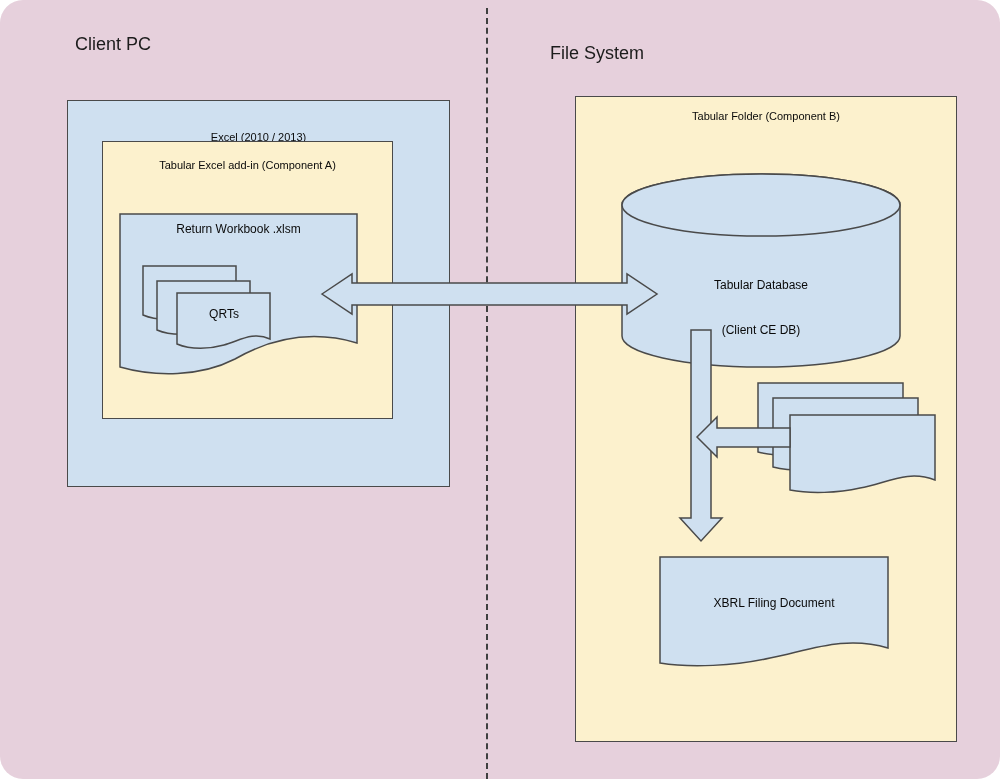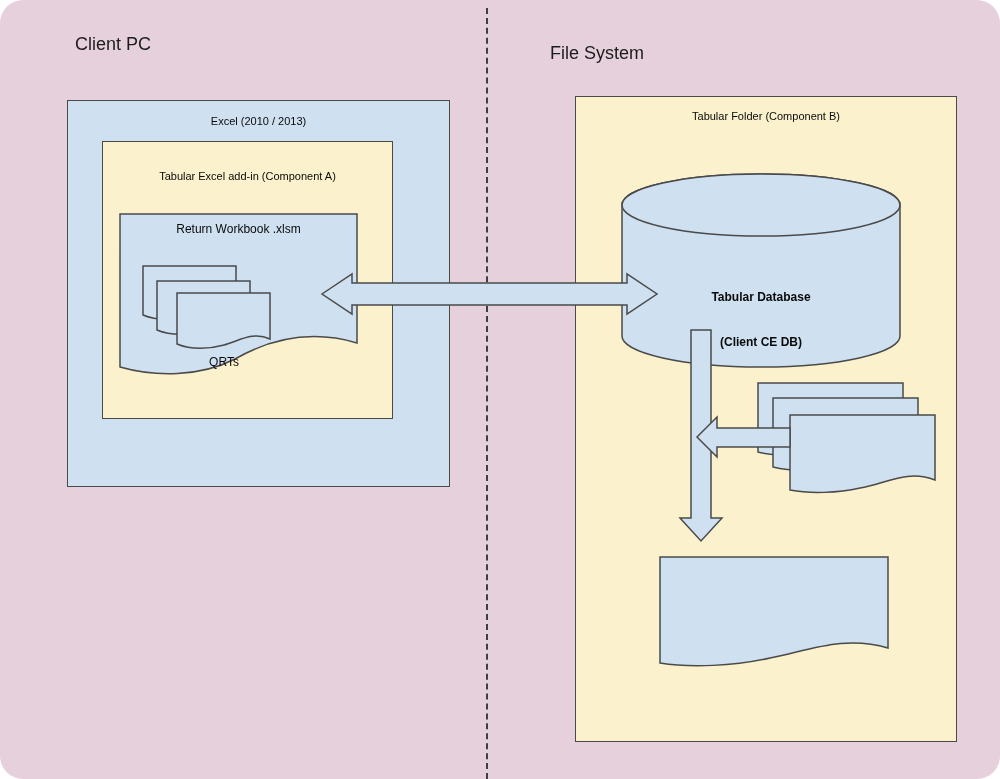--- a/index.html
+++ b/index.html
@@ -70,69 +70,70 @@
 <body>
 
 <div class="canvas">
 
   <div class="divider"></div>
 
   <div class="heading" style="left:75px; top:34px;">Client PC</div>
   <div class="heading" style="left:550px; top:34px;margin-top:9px;">File System</div>
 
   <div class="box blue" style="left:67px; top:100px; width:383px; height:387px;">
-    <div class="box-label" style="padding-top:13px;">Excel (2010 / 2013)</div>
+    <div class="box-label" style="padding-top:13px;margin-top:16px;">Excel (2010 / 2013)</div>
   </div>
 
   <div class="box yellow" style="left:102px; top:141px; width:291px; height:278px;">
-    <div class="box-label" style="padding-top:27px;">Tabular Excel add-in (Component A)</div>
+    <div class="box-label" style="padding-top:16px;">Tabular Excel add-in (Component A)</div>
   </div>
 
   <svg class="shape-svg" style="left:120px; top:214px;" width="237" height="160" viewBox="0 0 237 160">
     <path class="shape-fill" d="M0,0 H237 V129 C190,115 150,125 115,145 C80,163 35,163 0,153 Z"></path>
   </svg>
   <div class="lbl" style="left:120px; top:222px; width:237px;">Return Workbook .xlsm</div>
 
   <svg class="shape-svg" style="left:143px; top:266px;" width="93" height="57" viewBox="0 0 93 57">
     <path class="shape-fill" d="M0,0 H93 V44 C76,36 62,46 47,50 C33,54 14,55 0,49 Z"></path>
   </svg>
   <svg class="shape-svg" style="left:157px; top:281px;" width="93" height="57" viewBox="0 0 93 57">
     <path class="shape-fill" d="M0,0 H93 V44 C76,36 62,46 47,50 C33,54 14,55 0,49 Z"></path>
   </svg>
   <svg class="shape-svg" style="left:177px; top:293px;" width="93" height="58" viewBox="0 0 93 58">
     <path class="shape-fill" d="M0,0 H93 V46 C76,38 62,48 47,52 C33,56 14,57 0,51 Z"></path>
   </svg>
-  <div class="lbl" style="left:177px; top:307px; width:94px;margin-top:48px;">QRTs</div>
+  <div class="lbl" style="left:177px; top:307px; width:94px;">QRTs</div>
 
   <div class="box yellow" style="left:575px; top:96px; width:382px; height:646px;">
     <div class="box-label">Tabular Folder (Component B)</div>
   </div>
 
   <svg class="shape-svg" style="left:622px; top:174px;" width="278" height="193" viewBox="0 0 278 193">
     <path class="shape-fill" d="M0,31 A139,31 0 0 1 278,31 L278,162 A139,31 0 0 1 0,162 Z"></path>
     <ellipse class="shape-fill" cx="139" cy="31" rx="139" ry="31"></ellipse>
   </svg>
-  <div class="lbl" style="left:622px; top:260px; width:278px;font-weight:bold;">
+  <div class="lbl" style="left:622px; top:248px; width:278px;">
     <div>Tabular Database</div>
     <div>(Client CE DB)</div>
   </div>
 
   <svg class="shape-svg" style="left:758px; top:383px;" width="145" height="76" viewBox="0 0 145 76">
     <path class="shape-fill" d="M0,0 H145 V60 C117,50 95,64 70,68 C48,73 20,74 0,69 Z"></path>
   </svg>
   <svg class="shape-svg" style="left:773px; top:398px;" width="145" height="76" viewBox="0 0 145 76">
     <path class="shape-fill" d="M0,0 H145 V60 C117,50 95,64 70,68 C48,73 20,74 0,69 Z"></path>
   </svg>
   <svg class="shape-svg" style="left:790px; top:415px;" width="145" height="78" viewBox="0 0 145 78">
     <path class="shape-fill" d="M0,0 H145 V65 C117,54 95,69 70,73 C48,78 20,79 0,75 Z"></path>
   </svg>
 
   <svg class="shape-svg" style="left:660px; top:557px;" width="228" height="110" viewBox="0 0 228 110">
     <path class="shape-fill" d="M0,0 H228 V91 C185,78 150,93 110,101 C75,109 30,111 0,106 Z"></path>
   </svg>
+  <div class="lbl" style="left:660px; top:596px; width:228px;">XBRL Filing Document</div>
 
   <svg class="shape-svg" style="left:675px; top:325px;" width="52" height="220" viewBox="0 0 52 220">
     <polygon class="shape-fill" points="16,5 36,5 36,193 47,193 26,216 5,193 16,193"></polygon>
   </svg>
 
   <svg class="shape-svg" style="left:320px; top:272px;" width="340" height="46" viewBox="0 0 340 46">
     <polygon class="shape-fill" points="2,22 32,2 32,11 307,11 307,2 337,22 307,42 307,33 32,33 32,42"></polygon>
   </svg>
 
   <svg class="shape-svg" style="left:692px; top:412px;" width="100" height="50" viewBox="0 0 100 50">

